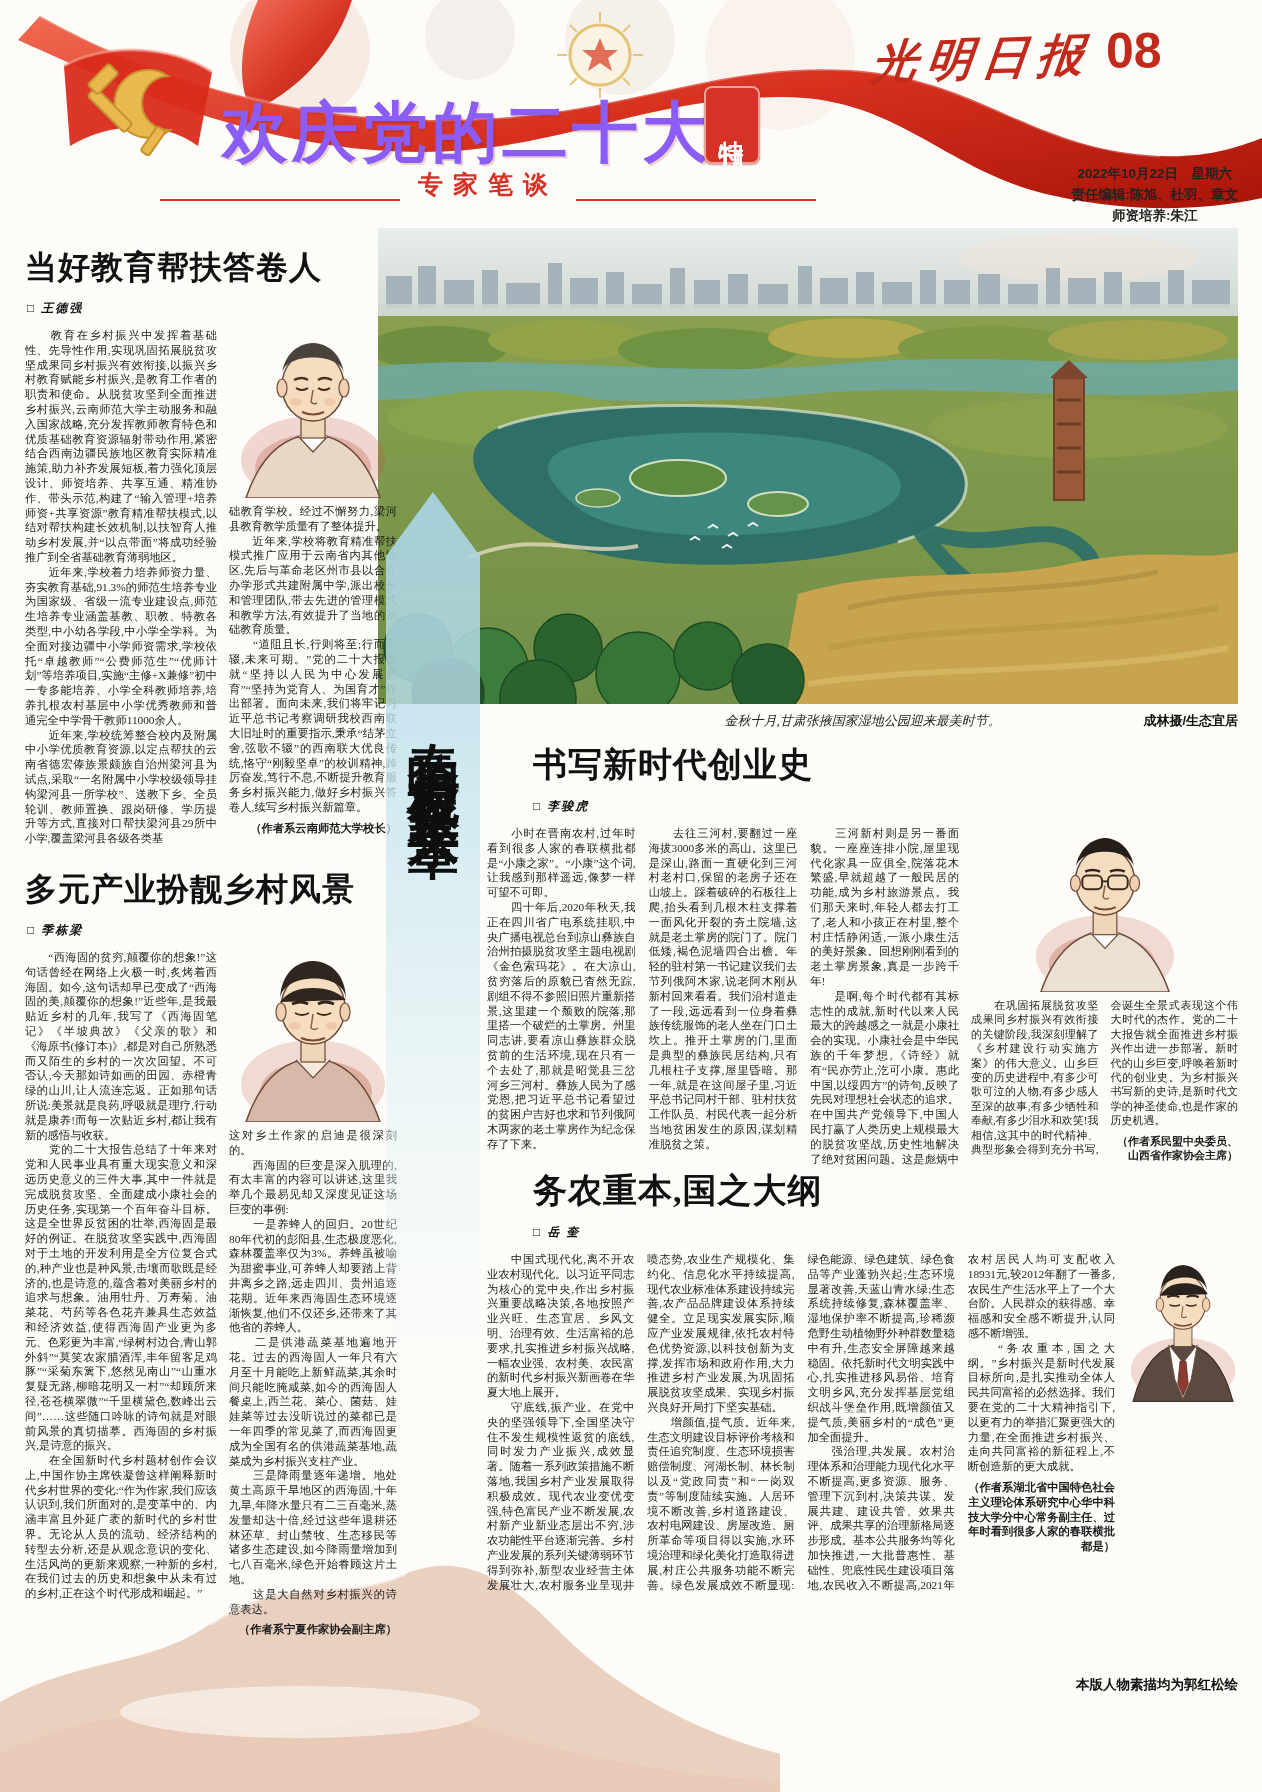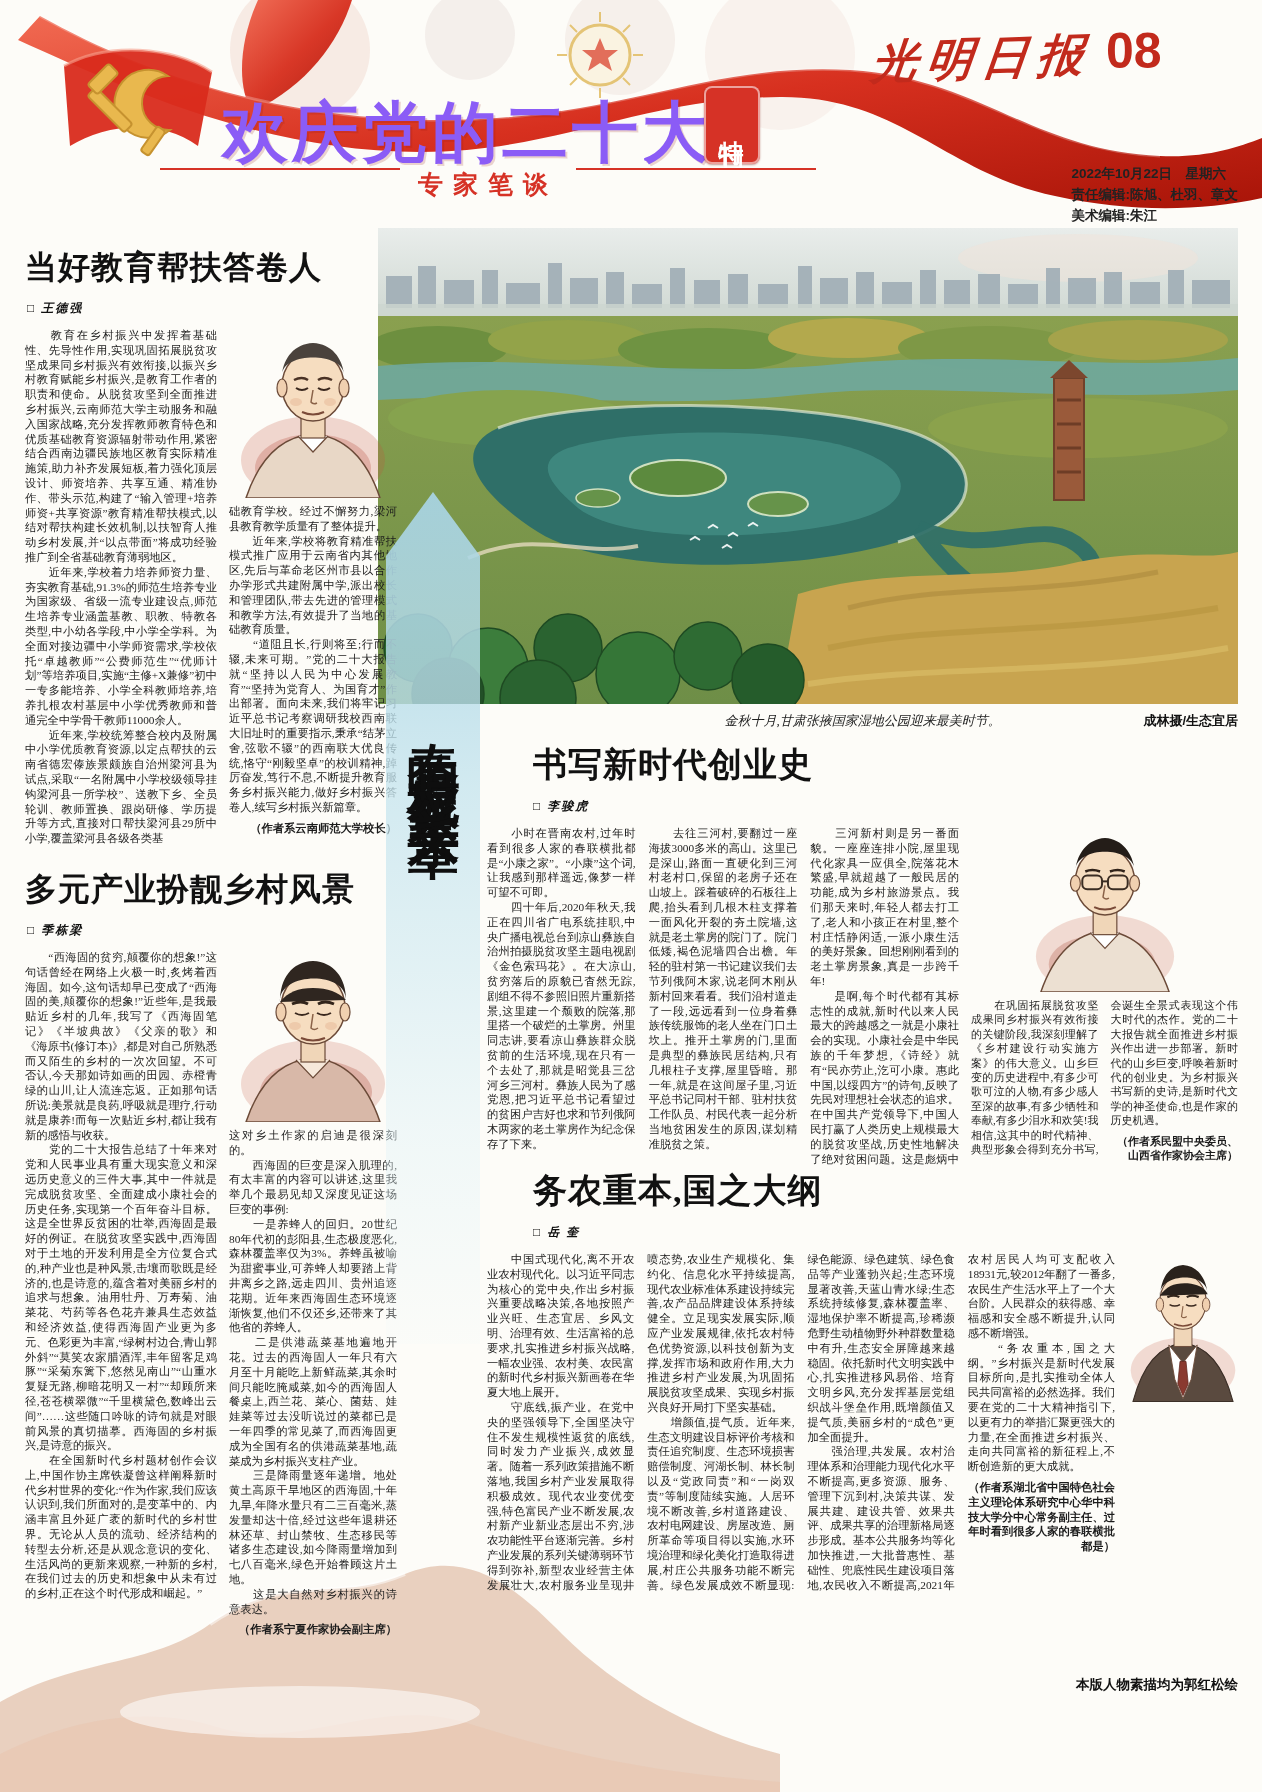--- a/index.html
+++ b/index.html
@@ -16,24 +16,24 @@
   .page-num{position:absolute;left:1106px;top:22px;font-family:"Liberation Sans",sans-serif;
             font-size:50px;font-weight:700;color:#c22a1c;}
   .banner-title{position:absolute;left:206px;top:72px;margin:16px;font-family:"Liberation Sans","DejaVu Sans",sans-serif;
             font-size:66px;font-weight:900;color:#8b5cf6;letter-spacing:4px;white-space:nowrap;
             text-shadow:2px 2px 0 rgba(150,20,10,.18);}
   .tekan-badge{position:absolute;left:704px;top:86px;width:56px;height:78px;background:#d63226;border-radius:8px;
             box-shadow:inset 0 0 0 2px rgba(255,255,255,.55), 0 1px 2px rgba(120,10,5,.4);
             display:flex;align-items:center;justify-content:center;}
   .tekan-badge .vtext{writing-mode:vertical-rl;text-orientation:upright;color:#fff;font-family:"Liberation Sans",sans-serif;
             font-size:25px;font-weight:700;letter-spacing:4px;}
-  .sub-row{position:absolute;left:160px;top:168px;width:656px;display:flex;align-items:flex-start;gap:18px;}
+  .sub-row{position:absolute;left:160px;top:168px;width:656px;display:flex;align-items:flex-end;gap:18px;}
   .sub-row .rule{flex:1;height:2px;background:#d63226;}
   .sub-row .subtitle{font-family:"Liberation Sans",sans-serif;font-size:25px;font-weight:700;color:#d63226;letter-spacing:10px;white-space:nowrap;}
-  .date-block{position:absolute;right:24px;top:164px;text-align:left;font-family:"Liberation Sans",sans-serif;
+  .date-block{position:absolute;right:24px;top:164px;text-align:center;font-family:"Liberation Sans",sans-serif;
             font-size:13.5px;font-weight:700;color:#222;line-height:1.55;}
   
   article{position:absolute;z-index:2;}
   .headline{margin:0;font-size:33px;font-weight:900;color:#111;letter-spacing:1px;white-space:nowrap;}
   .byline{margin:10px 0 0 2px;font-size:12px;font-weight:700;font-style:italic;color:#111;letter-spacing:2px;}
   .body-row{display:flex;gap:12px;margin-top:11px;}
   .para{margin:0;font-size:11.3px;line-height:1.31;text-align:justify;color:#1c1c1c;}
   .attribution{font-weight:700;text-align:right;margin-top:6px;}
   .portrait-box{display:flex;justify-content:center;margin-bottom:6px;}
   
@@ -124,21 +124,21 @@
       <span class="vtext">特刊</span>
     </div>
     <div class="sub-row">
       <span class="rule"></span>
       <span class="subtitle">专家笔谈</span>
       <span class="rule"></span>
     </div>
     <div class="date-block">
       <div>2022年10月22日　星期六</div>
       <div>责任编辑:陈旭、杜羽、章文</div>
-      <div>美术编辑:朱江</div>
+      <div>师资培养:朱江</div>
     </div>
   </header>
 
   <figure class="photo">
     <svg width="860" height="476" viewBox="0 0 860 476" preserveAspectRatio="none">
       <defs>
         <linearGradient id="sky" x1="0" y1="0" x2="0" y2="1">
             <stop offset="0" stop-color="#e9edeb"></stop>
             <stop offset="1" stop-color="#cfd8d2"></stop>
           </linearGradient>

